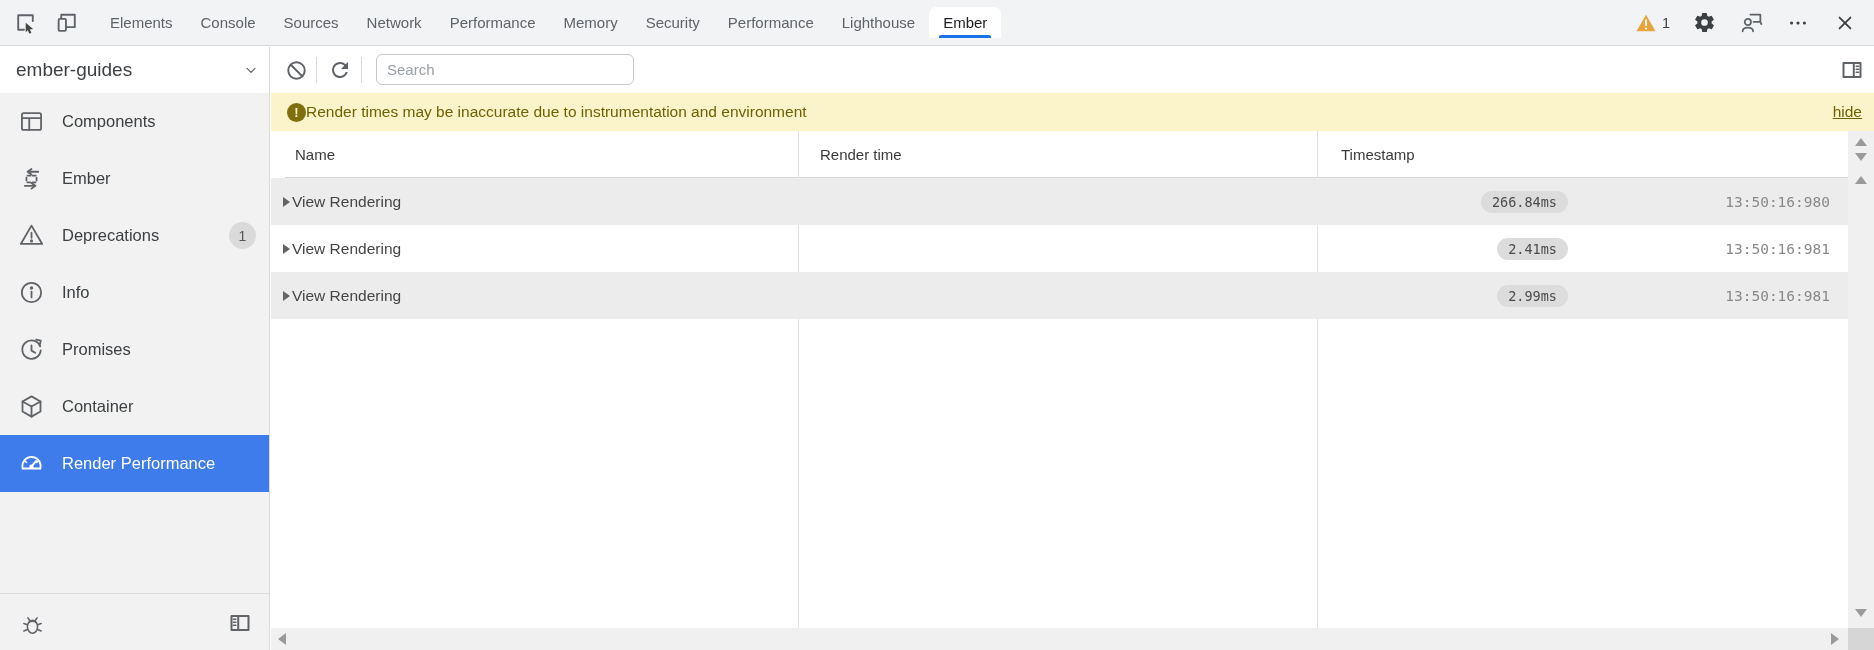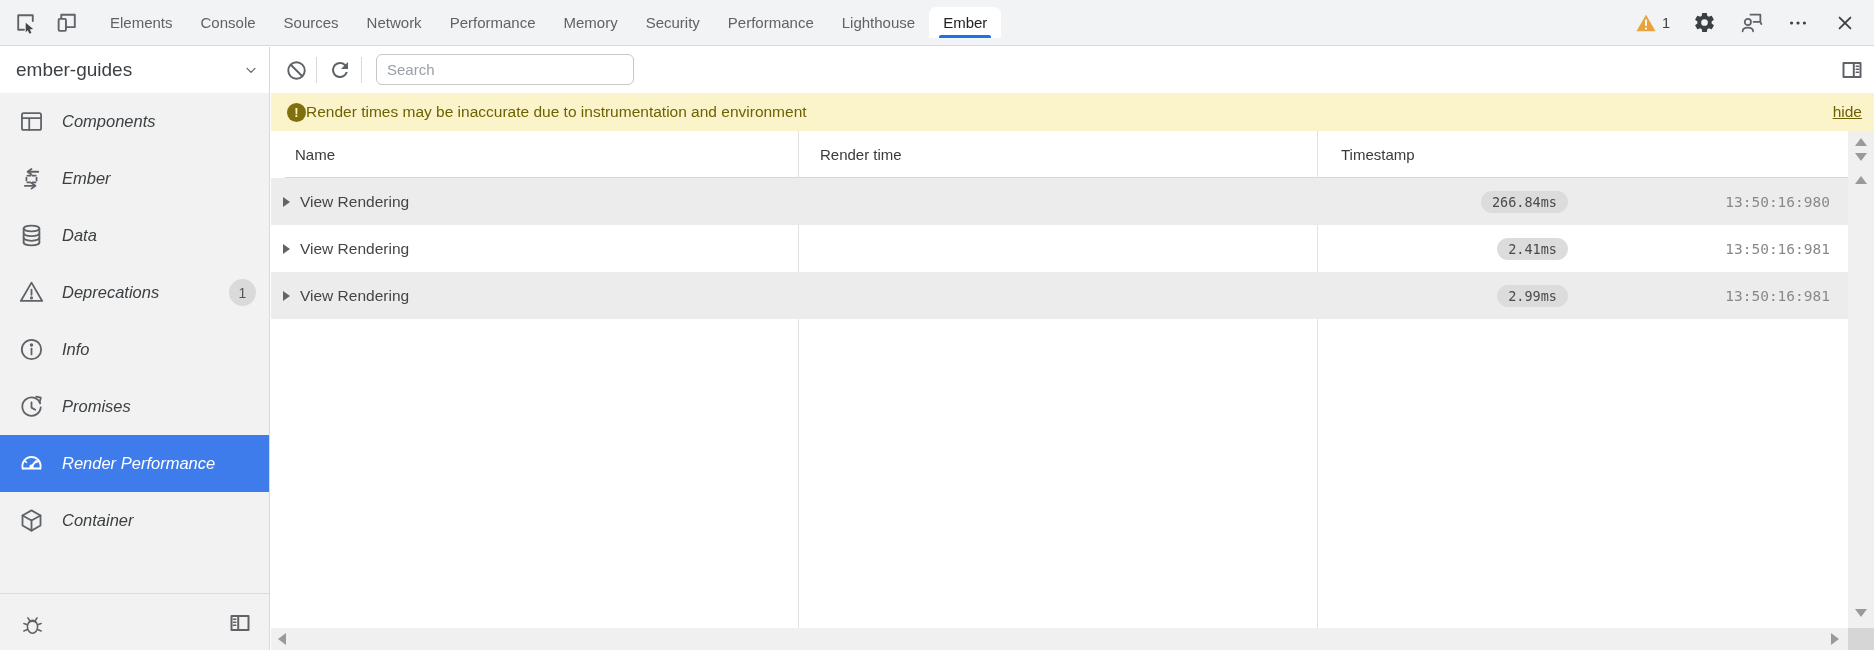--- a/index.html
+++ b/index.html
@@ -30,21 +30,21 @@
   .tb-ic{position:absolute;top:11px;width:24px;height:24px;display:flex;align-items:center;justify-content:center;}
   .vdiv{position:absolute;top:10px;width:1px;height:26px;background:#d9d9d9;}
   .search{position:absolute;left:376px;top:7px;width:258px;height:31px;border:1px solid #c7c7c7;border-radius:6px;
           font-family:"Liberation Sans",sans-serif;font-size:15px;color:#3c4043;padding:8px 10px;outline:none;background:#fff;}
   .search::placeholder{color:#9aa0a6;}
 
   
   .sidebar{position:absolute;left:0;top:93px;width:270px;height:557px;background:#f2f2f2;border-right:1px solid #d9d9d9;}
   .side-item{position:relative;height:57px;display:flex;align-items:center;cursor:default;}
   .side-item .s-ic{width:27px;height:27px;margin-left:18px;flex:0 0 auto;display:flex;align-items:center;justify-content:center;}
-  .side-item .s-lbl{margin-left:17px;font-size:16.5px;color:#3c4043;font-style:italic;}
+  .side-item .s-lbl{margin-left:17px;font-size:16.5px;color:#3c4043;}
   .side-item.selected{background:#3d7cea;}
   .side-item.selected .s-lbl{color:#fff;}
   .badge{position:absolute;right:13px;top:15px;width:27px;height:27px;border-radius:50%;background:#dadada;
          display:flex;align-items:center;justify-content:center;font-size:14px;color:#555;}
   .side-footer-line{position:absolute;left:0;top:500px;width:100%;border-top:1px solid #dcdcdc;}
   .footer-ic{position:absolute;width:26px;height:26px;display:flex;align-items:center;justify-content:center;}
 
   
   .banner{position:absolute;left:271px;top:93px;width:1603px;height:38px;background:#fbf4cb;
           display:flex;align-items:center;}
@@ -54,21 +54,21 @@
   .banner .b-hide{margin-left:auto;margin-right:12px;font-size:15.5px;color:#6e6102;text-decoration:underline;cursor:pointer;}
 
   
   .thead{position:absolute;left:285px;top:131px;width:1577px;height:47px;background:#fff;border-bottom:1px solid #d7d7d7;}
   .th{position:absolute;top:0;height:47px;display:flex;align-items:center;font-size:15px;color:#3a3a3a;}
   .col-div{position:absolute;top:131px;width:1px;height:497px;background:#e2e2e2;}
   .trow{position:absolute;left:271px;width:1577px;height:47px;display:flex;align-items:center;}
   .trow.odd{background:#ececec;}
   .trow .caret{width:0;height:0;border-left:7px solid #646464;border-top:5px solid transparent;
                border-bottom:5px solid transparent;margin-left:12px;flex:0 0 auto;}
-  .trow .r-name{margin-left:10px;font-size:15.5px;color:#454545;}
+  .trow .r-name{margin-left:2px;font-size:15.5px;color:#454545;}
   .trow .r-time{position:absolute;left:527px;width:790px;display:flex;justify-content:flex-end;padding-right:20px;}
   .pill{background:#dcdcdc;border-radius:13px;padding:3px 11px;font-family:"DejaVu Sans Mono",monospace;
         font-size:13.5px;color:#4b4b4b;}
   .trow .r-ts{position:absolute;left:1046px;width:531px;text-align:right;padding-right:18px;
               font-family:"DejaVu Sans Mono",monospace;font-size:14.5px;color:#898989;}
 
   
   .vscroll{position:absolute;left:1848px;top:131px;width:26px;height:497px;background:#f0f0f0;}
   .hscroll{position:absolute;left:271px;top:628px;width:1577px;height:22px;background:#f0f0f0;}
   .corner{position:absolute;left:1848px;top:628px;width:26px;height:22px;background:#d6d6d6;}
@@ -223,32 +223,20 @@
           <rect x="7.5" y="9.5" width="9" height="6" rx="1" stroke-dasharray="2.6 2"></rect>
           <path d="M18 6 H9.5"></path>
             <path d="M12 3.5 L8.5 6 L12 8.5"></path>
           <path d="M6 18.5 H14.5"></path>
             <path d="M12 16 L15.5 18.5 L12 21"></path>
         </svg>
       </span>
       <span class="s-lbl">Ember</span>
     </div>
 
-    <div class="side-item">
-      <span class="s-ic">
-        <svg class="stroke" width="27" height="27" viewBox="0 0 24 24">
-          <ellipse cx="12" cy="5.8" rx="7" ry="2.6"></ellipse>
-          <path d="M5 5.8 V18.2 M19 5.8 V18.2"></path>
-          <path d="M5 18.2 A7 2.6 0 0 0 19 18.2"></path>
-          <path d="M5 10 A7 2.6 0 0 0 19 10"></path>
-          <path d="M5 14.1 A7 2.6 0 0 0 19 14.1"></path>
-        </svg>
-      </span>
-      <span class="s-lbl">Data</span>
-    </div>
 
     <div class="side-item">
       <span class="s-ic">
         <svg class="stroke" width="27" height="27" viewBox="0 0 24 24">
           <path d="M12 3.2 L21.5 19.5 H2.5 Z"></path>
           <path d="M12 9.5 V14"></path>
           <circle cx="12" cy="16.8" r="0.6" style="fill:#5f6368"></circle>
         </svg>
       </span>
       <span class="s-lbl">Deprecations</span>
@@ -268,43 +256,43 @@
 
     <div class="side-item">
       <span class="s-ic">
         <svg class="stroke" width="27" height="27" viewBox="0 0 24 24">
           <path d="M19.7 9.2 A8.2 8.2 0 1 0 20.2 12.8"></path>
           <path d="M16.2 3.2 L20.3 4.2 L19.2 8.3"></path>
           <path d="M12 13 V8.3 M12 13 L15.3 14.9"></path>
         </svg>
       </span>
       <span class="s-lbl">Promises</span>
+    </div>
+
+    <div class="side-item">
+      <span class="s-ic">
+        <svg class="stroke" width="27" height="27" viewBox="0 0 24 24">
+          <path d="M12 3 L20 7.5 V16.5 L12 21 L4 16.5 V7.5 Z"></path>
+          <path d="M4 7.5 L12 12 L20 7.5 M12 12 V21"></path>
+        </svg>
+      </span>
+      <span class="s-lbl">Container</span>
     </div>
 
     <div class="side-item selected">
       <span class="s-ic">
         <svg class="stroke" width="27" height="27" viewBox="0 0 24 24" style="stroke-width:1.7">
           <path d="M4.2 16.5 A8.1 8.1 0 1 1 19.8 16.5"></path>
           <path d="M4.2 16.5 H19.8"></path>
           <path d="M12 14.5 L16 9.8"></path>
           <circle cx="12" cy="14.8" r="1.1" style="fill:#fff"></circle>
           <path d="M6.3 10.2 L7.6 11 M17.7 10.2 L16.4 11" style="stroke-width:1.3"></path>
         </svg>
       </span>
       <span class="s-lbl">Render Performance</span>
-    </div>
-
-    <div class="side-item">
-      <span class="s-ic">
-        <svg class="stroke" width="27" height="27" viewBox="0 0 24 24">
-          <path d="M12 3 L20 7.5 V16.5 L12 21 L4 16.5 V7.5 Z"></path>
-          <path d="M4 7.5 L12 12 L20 7.5 M12 12 V21"></path>
-        </svg>
-      </span>
-      <span class="s-lbl">Container</span>
     </div>
 
     <div class="side-footer-line"></div>
     <div class="footer-ic" style="left:19px;top:518px;">
       <svg class="stroke" width="25" height="25" viewBox="0 0 24 24" style="stroke-width:1.5">
         <ellipse cx="12" cy="14.2" rx="4.9" ry="6.2"></ellipse>
         <path d="M8.3 10.2 Q12 7.4 15.7 10.2"></path>
         <path d="M9.6 8.6 L7.6 5.6 M14.4 8.6 L16.4 5.6"></path>
         <path d="M7.1 12.3 L3.7 11 M7.1 16.8 L3.7 18.2"></path>
         <path d="M16.9 12.3 L20.3 11 M16.9 16.8 L20.3 18.2"></path>

